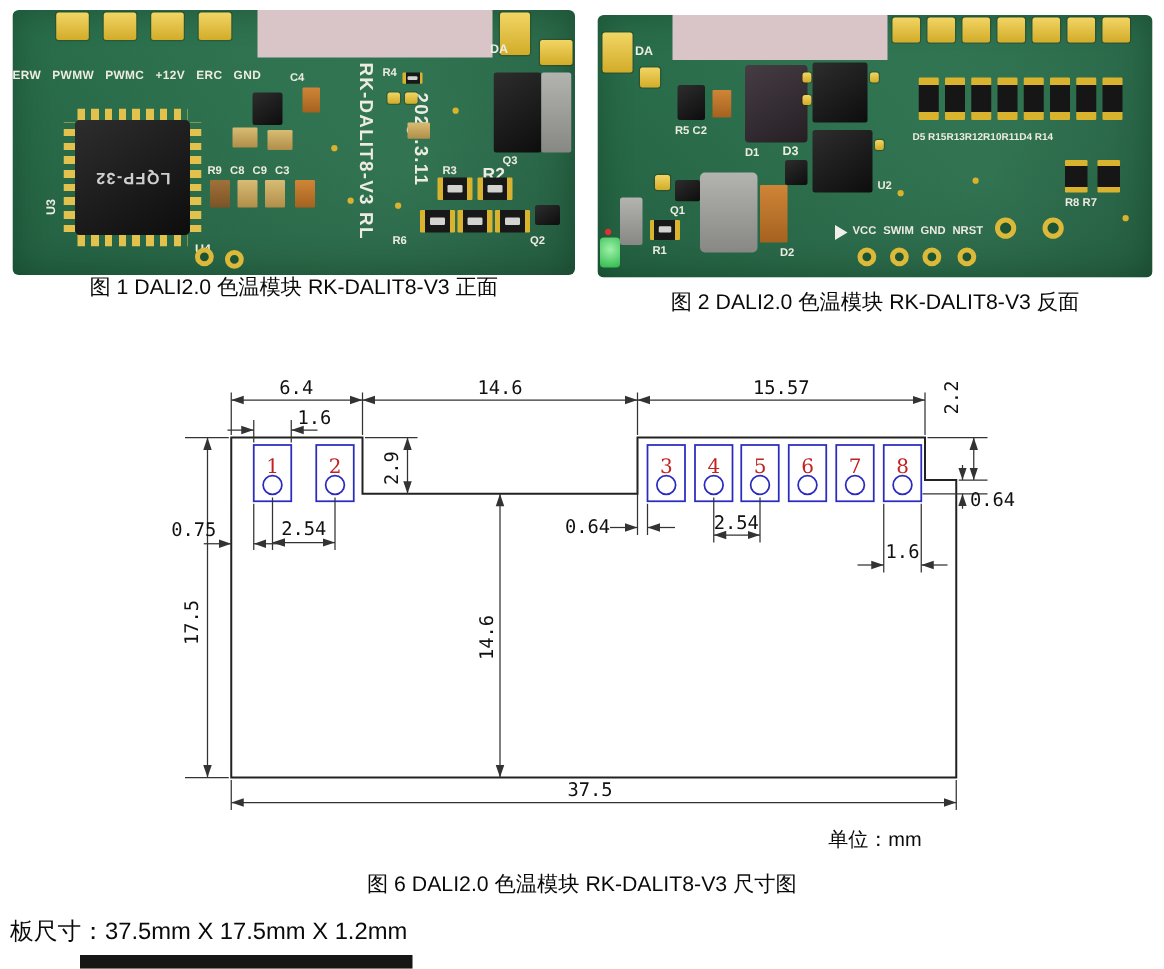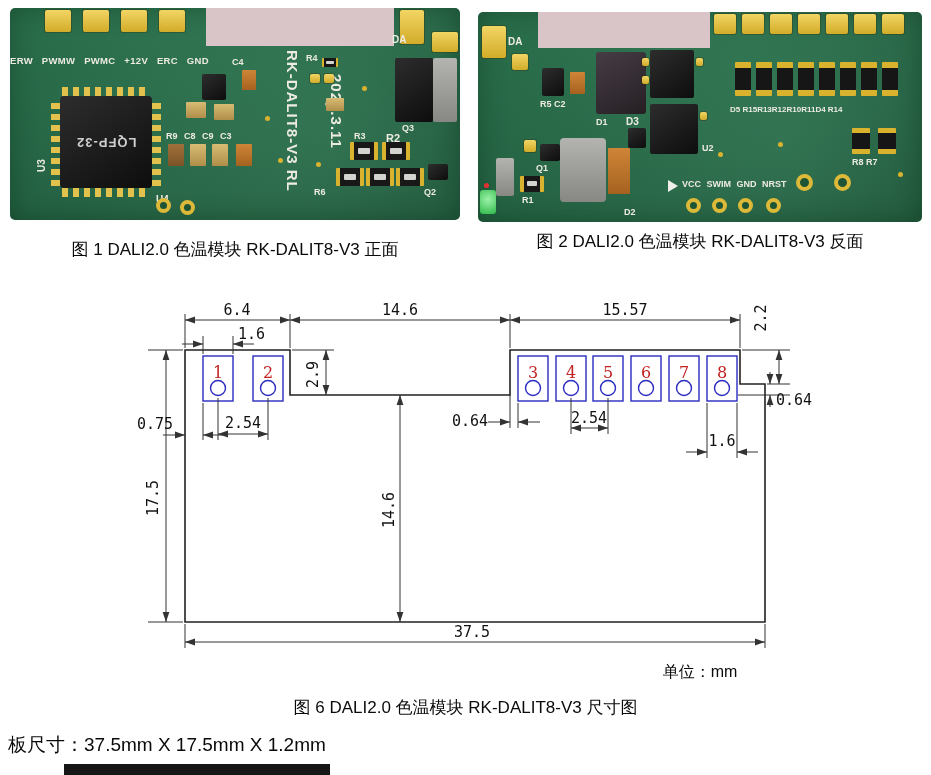--- a/index.html
+++ b/index.html
@@ -88,21 +88,21 @@
   <div class="pad" style="left:314px;top:66px;width:10px;height:9px"></div>
   <div class="silk" style="left:315px;top:92px;font-size:9px">C1</div>
   <div class="cap-tan" style="left:316px;top:90px;width:18px;height:13px"></div>
 
   <div class="chip" style="left:385px;top:50px;width:38px;height:64px"></div>
   <div class="silver" style="left:423px;top:50px;width:24px;height:64px"></div>
   <div class="silk" style="left:392px;top:116px;font-size:9px">Q3</div>
 
   <div class="silk" style="left:344px;top:124px;font-size:9px">R3</div>
   <div class="resh mark" style="left:340px;top:134px;width:28px;height:18px"></div>
-  <div class="silk" style="left:376px;top:124px;font-size:11px">R2</div>
+  <div class="silk" style="left:376px;top:124px;font-size:14px">R2</div>
   <div class="resh mark" style="left:372px;top:134px;width:28px;height:18px"></div>
   <div class="resh mark" style="left:326px;top:160px;width:28px;height:18px"></div>
   <div class="resh mark" style="left:356px;top:160px;width:28px;height:18px"></div>
   <div class="resh mark" style="left:386px;top:160px;width:28px;height:18px"></div>
   <div class="silk" style="left:304px;top:180px;font-size:9px">R6</div>
   <div class="chip" style="left:418px;top:156px;width:20px;height:16px"></div>
   <div class="silk" style="left:414px;top:180px;font-size:9px">Q2</div>
 
   <div class="ring" style="left:146px;top:190px;width:15px;height:15px"></div>
   <div class="ring" style="left:170px;top:192px;width:15px;height:15px"></div>
@@ -146,21 +146,21 @@
 
   <div class="pad" style="left:46px;top:128px;width:12px;height:12px"></div>
   <div class="chip" style="left:62px;top:132px;width:20px;height:17px"></div>
   <div class="silk" style="left:58px;top:152px;font-size:9px">Q1</div>
   <div class="silver" style="left:18px;top:146px;width:18px;height:38px"></div>
   <div class="resh mark" style="left:42px;top:164px;width:24px;height:16px"></div>
   <div class="silk" style="left:44px;top:184px;font-size:9px">R1</div>
 
   <div class="silver" style="left:82px;top:126px;width:46px;height:64px;border-radius:4px"></div>
   <div class="cap-or" style="left:130px;top:136px;width:22px;height:46px"></div>
-  <div class="silk" style="left:146px;top:196px;font-size:9px">D2</div>
+  <div class="silk" style="left:146px;top:186px;font-size:9px">D2</div>
 
   <div class="resv" style="left:257px;top:50px;width:16px;height:34px"></div>
   <div class="resv" style="left:278px;top:50px;width:16px;height:34px"></div>
   <div class="resv" style="left:299px;top:50px;width:16px;height:34px"></div>
   <div class="resv" style="left:320px;top:50px;width:16px;height:34px"></div>
   <div class="resv" style="left:341px;top:50px;width:16px;height:34px"></div>
   <div class="resv" style="left:362px;top:50px;width:16px;height:34px"></div>
   <div class="resv" style="left:383px;top:50px;width:16px;height:34px"></div>
   <div class="resv" style="left:404px;top:50px;width:16px;height:34px"></div>
   <div class="silk" style="left:252px;top:94px;font-size:8px">D5 R15R13R12R10R11D4 R14</div>
@@ -178,21 +178,21 @@
   <div class="ring" style="left:260px;top:186px;width:15px;height:15px"></div>
   <div class="ring" style="left:288px;top:186px;width:15px;height:15px"></div>
 
   <div class="led" style="left:2px;top:178px;width:16px;height:24px"></div>
   <div class="abs" style="left:6px;top:171px;width:5px;height:5px;border-radius:50%;background:#e03030"></div>
   <div class="via" style="left:240px;top:140px"></div>
   <div class="via" style="left:300px;top:130px"></div>
   <div class="via" style="left:420px;top:160px"></div>
 </div>
 
-<div class="caption" style="left:10px;top:238px;width:450px">图 1 DALI2.0 色温模块 RK-DALIT8-V3  正面</div>
+<div class="caption" style="left:10px;top:218px;width:450px">图 1 DALI2.0 色温模块 RK-DALIT8-V3  正面</div>
 <div class="caption" style="left:478px;top:230px;width:444px">图 2 DALI2.0 色温模块 RK-DALIT8-V3  反面</div>
 
 <svg class="abs" style="left:0;top:288px" width="931" height="412" viewBox="0 0 931 412">
   <defs>
     <marker id="mE" markerWidth="11" markerHeight="8" refX="10" refY="4" orient="auto" markerUnits="userSpaceOnUse">
         <path d="M0,0.6 L10,4 L0,7.4 Z" fill="#333"></path>
       </marker>
     <marker id="mS" markerWidth="11" markerHeight="8" refX="0" refY="4" orient="auto" markerUnits="userSpaceOnUse">
         <path d="M10,0.6 L0,4 L10,7.4 Z" fill="#333"></path>
       </marker>

